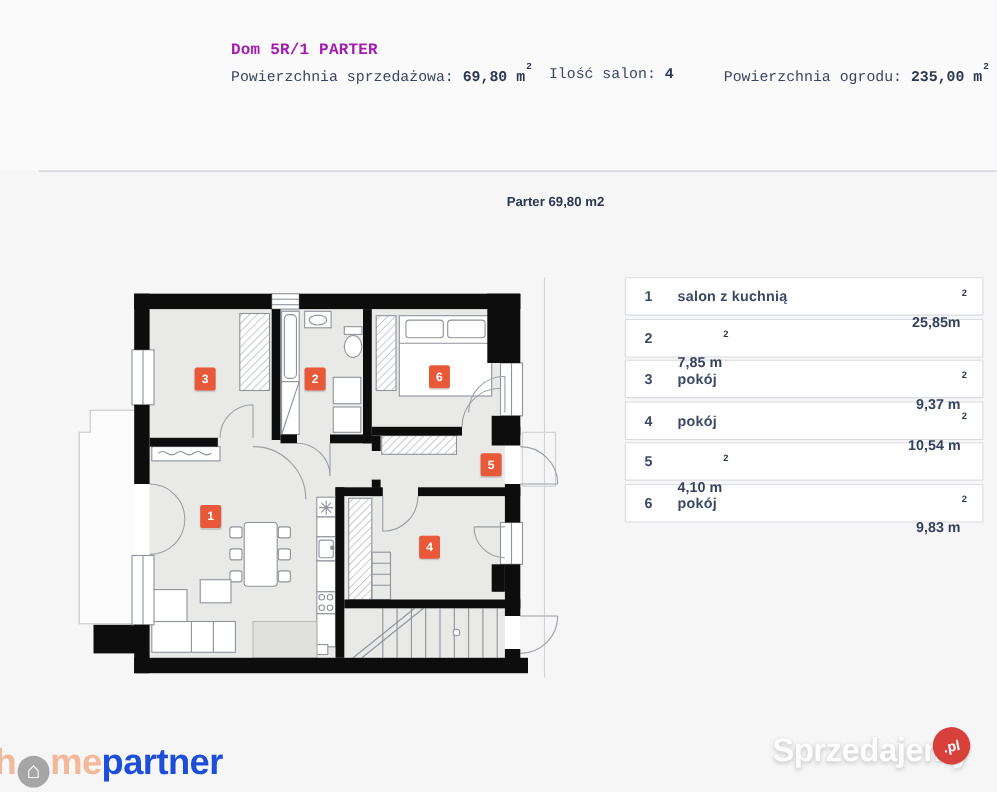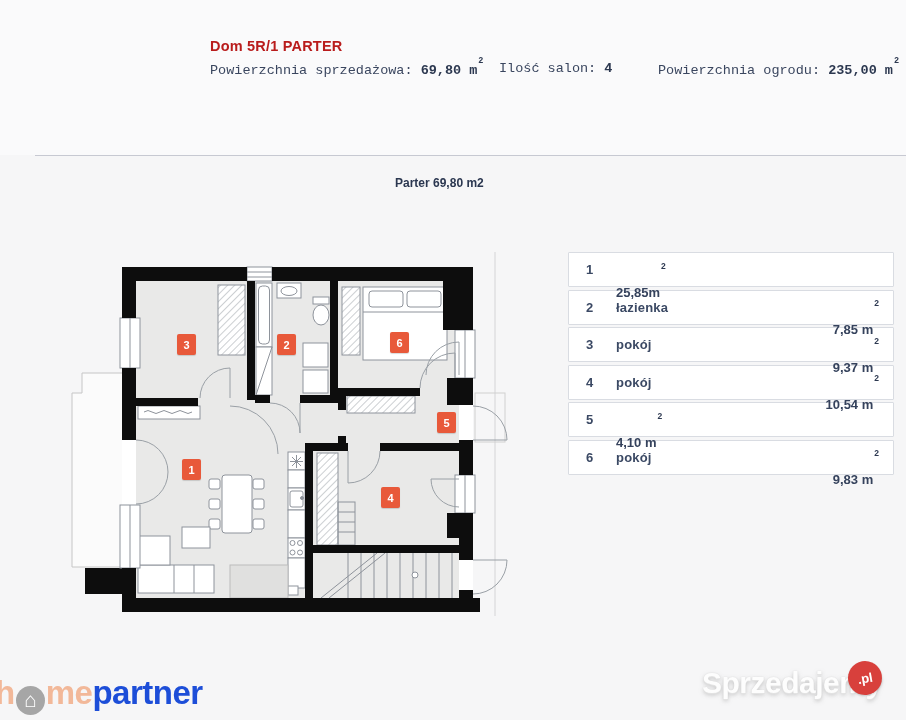--- a/index.html
+++ b/index.html
@@ -1,25 +1,25 @@
 <!DOCTYPE html>
 <html><head>
 <meta charset="utf-8">
 <style>
   html,body{margin:0;padding:0;}
   body{width:906px;height:720px;position:relative;overflow:hidden;
        background:#f6f6f7;font-family:"Liberation Sans",sans-serif;color:#37435e;}
   .top-band{position:absolute;left:0;top:0;width:906px;height:155px;background:#fafafb;}
   
-  .hdr-title{position:absolute;left:210px;top:38px;font-size:14.5px;font-weight:700;color:#b91c1c;letter-spacing:.2px;}
+  .hdr-title{position:absolute;left:210px;top:38px;font-size:14.5px;font-weight:700;color:#a21caf;letter-spacing:.2px;font-family:Liberation Mono, monospace;}
   .hdr-item{position:absolute;top:61px;font-size:13.5px;color:#3a465f;white-space:nowrap;font-family:Liberation Mono, monospace;}
   .hdr-item b{font-weight:700;color:#2c3850;}
   sup.sq{font-size:8.5px;position:relative;top:-5px;margin-left:1px;font-weight:700;color:#2c3850;}
   .divider{position:absolute;left:35px;top:155px;width:871px;height:1px;background:#c7c9d2;}
-  .plan-caption{position:absolute;left:395px;top:176px;width:220px;
+  .plan-caption{position:absolute;left:395px;top:176px;width:220px;text-align:center;
                 font-size:12px;font-weight:700;color:#2b3750;}
   
   .plan-wrap{position:absolute;left:70px;top:230px;width:440px;height:395px;}
   .plan-wrap svg{position:absolute;left:0;top:0;}
   .marker{position:absolute;width:19px;height:21px;background:#e8593a;border-radius:2px;
           color:#fff;font-size:11px;font-weight:700;display:flex;align-items:center;justify-content:center;
           box-shadow:0 1px 1px rgba(0,0,0,.15);}
   
   .legend{position:absolute;left:568px;top:252px;width:326px;}
   .legend-row{height:35px;margin-bottom:2.6px;background:#fff;border:1px solid #d9dce2;border-radius:1px;
@@ -229,26 +229,26 @@
   <div class="marker" style="left:207px;top:104px;">2</div>
   <div class="marker" style="left:107px;top:104px;">3</div>
   <div class="marker" style="left:311px;top:257px;">4</div>
   <div class="marker" style="left:367px;top:182px;">5</div>
   <div class="marker" style="left:320px;top:102px;">6</div>
 </div>
 
 <div class="legend">
   <div class="legend-row">
     <span class="num">1</span>
+    <span class="lbl">salon z kuchnią</span>
     <span class="val">25,85m</span>
       <sup class="sq">2</sup>
   </div>
   <div class="legend-row">
     <span class="num">2</span>
-    <span class="lbl">łazienka</span>
     <span class="val">7,85 m</span>
       <sup class="sq">2</sup>
   </div>
   <div class="legend-row">
     <span class="num">3</span>
     <span class="lbl">pokój</span>
     <span class="val">9,37 m</span>
       <sup class="sq">2</sup>
   </div>
   <div class="legend-row">

